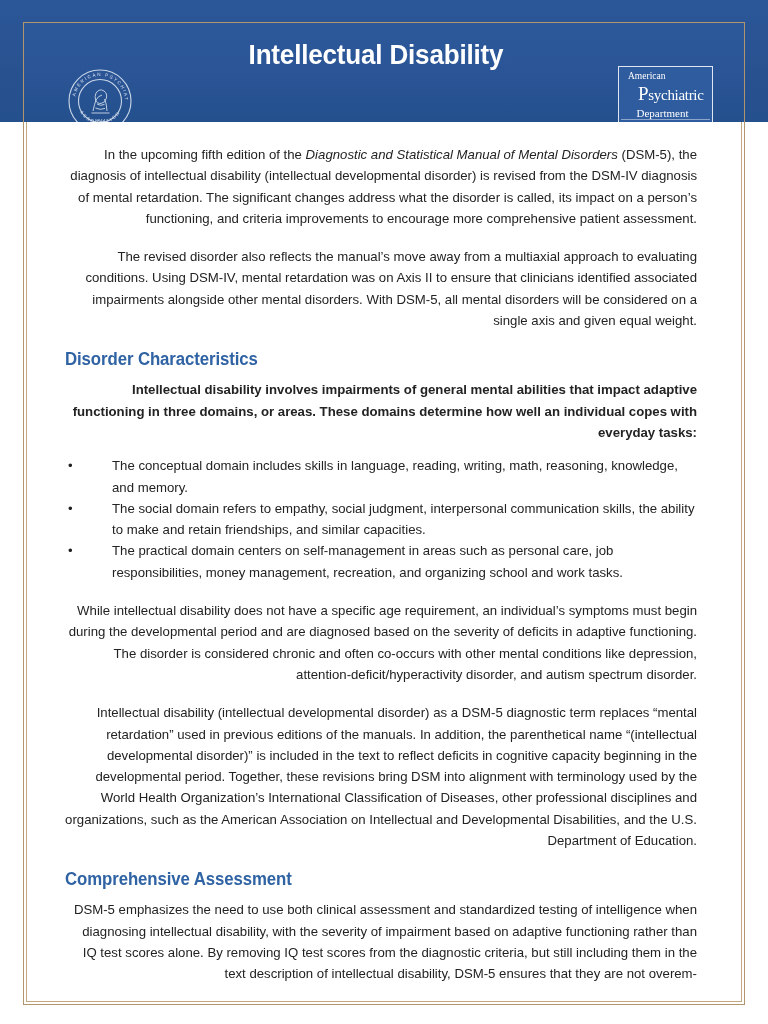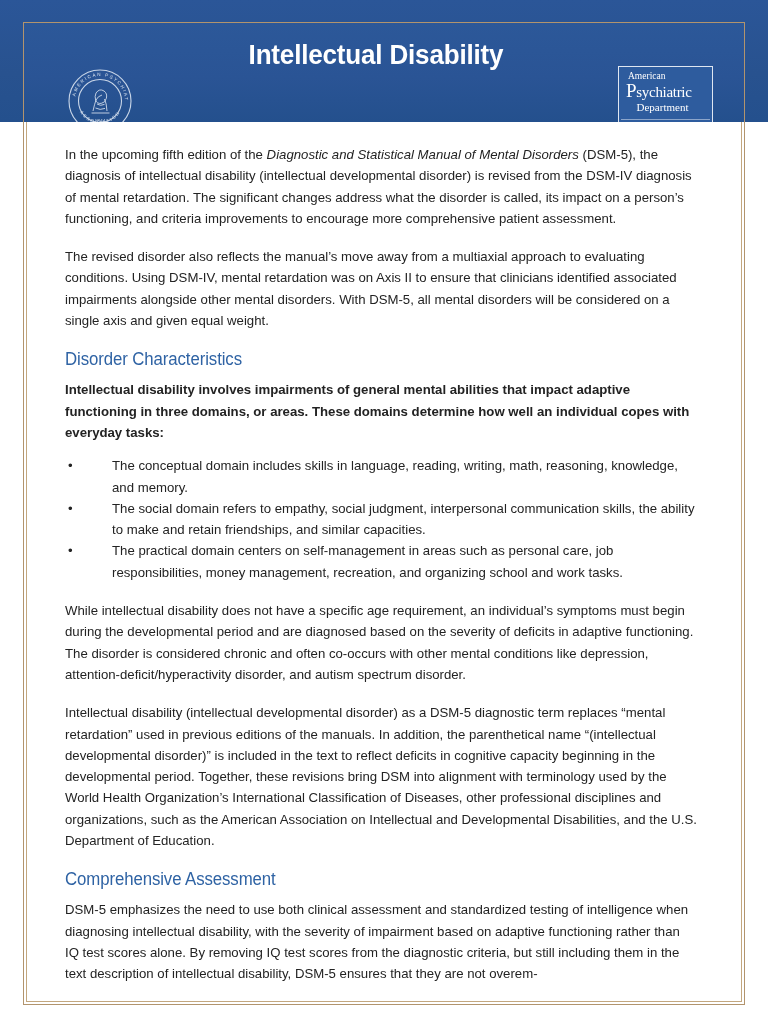--- a/index.html
+++ b/index.html
@@ -110,24 +110,25 @@
   .app-l1 {
     font-family: "Liberation Serif", serif;
     font-size: 9.5px;
     line-height: 11px;
     text-align: left;
     padding-left: 4px;
   }
   .app-l2 {
     font-family: "Liberation Serif", serif;
     font-size: 15px;
-    line-height: 18px;
+    line-height: 23px;
     text-align: left;
     letter-spacing: -0.3px;
     padding-left: 2px;
+    margin-left: 12px;
   }
   .app-l2 b { font-size: 19px; font-weight: normal; }
   .app-l3 {
     font-family: "Liberation Serif", serif;
     font-size: 11px;
     line-height: 13px;
     text-align: center;
     padding-right: 6px;
   }
   .app-tag {
@@ -152,30 +153,30 @@
     left: 65px;
     top: 144px;
     width: 632px;
     color: #1d1d1b;
   }
 
   p.body {
     margin: 0 0 17px 0;
     font-size: 13.2px;
     line-height: 21.3px;
-    text-align: left;
+    text-align: right;
     color: #232323;
   }
   p.body.tight { margin-bottom: 12px; font-weight: bold; }
 
   h2.section {
     margin: 13px 0 9px 0;
     font-size: 17.5px;
     line-height: 22px;
-    font-weight: normal;
+    font-weight: bold;
     color: #2f63a4;
     letter-spacing: -0.1px;
   }
   h2.section span { display:inline-block; transform: scaleX(0.96); transform-origin: left center; }
 
   ul.bullets {
     list-style: none;
     margin: 0 0 17px 0;
     padding: 0;
   }

